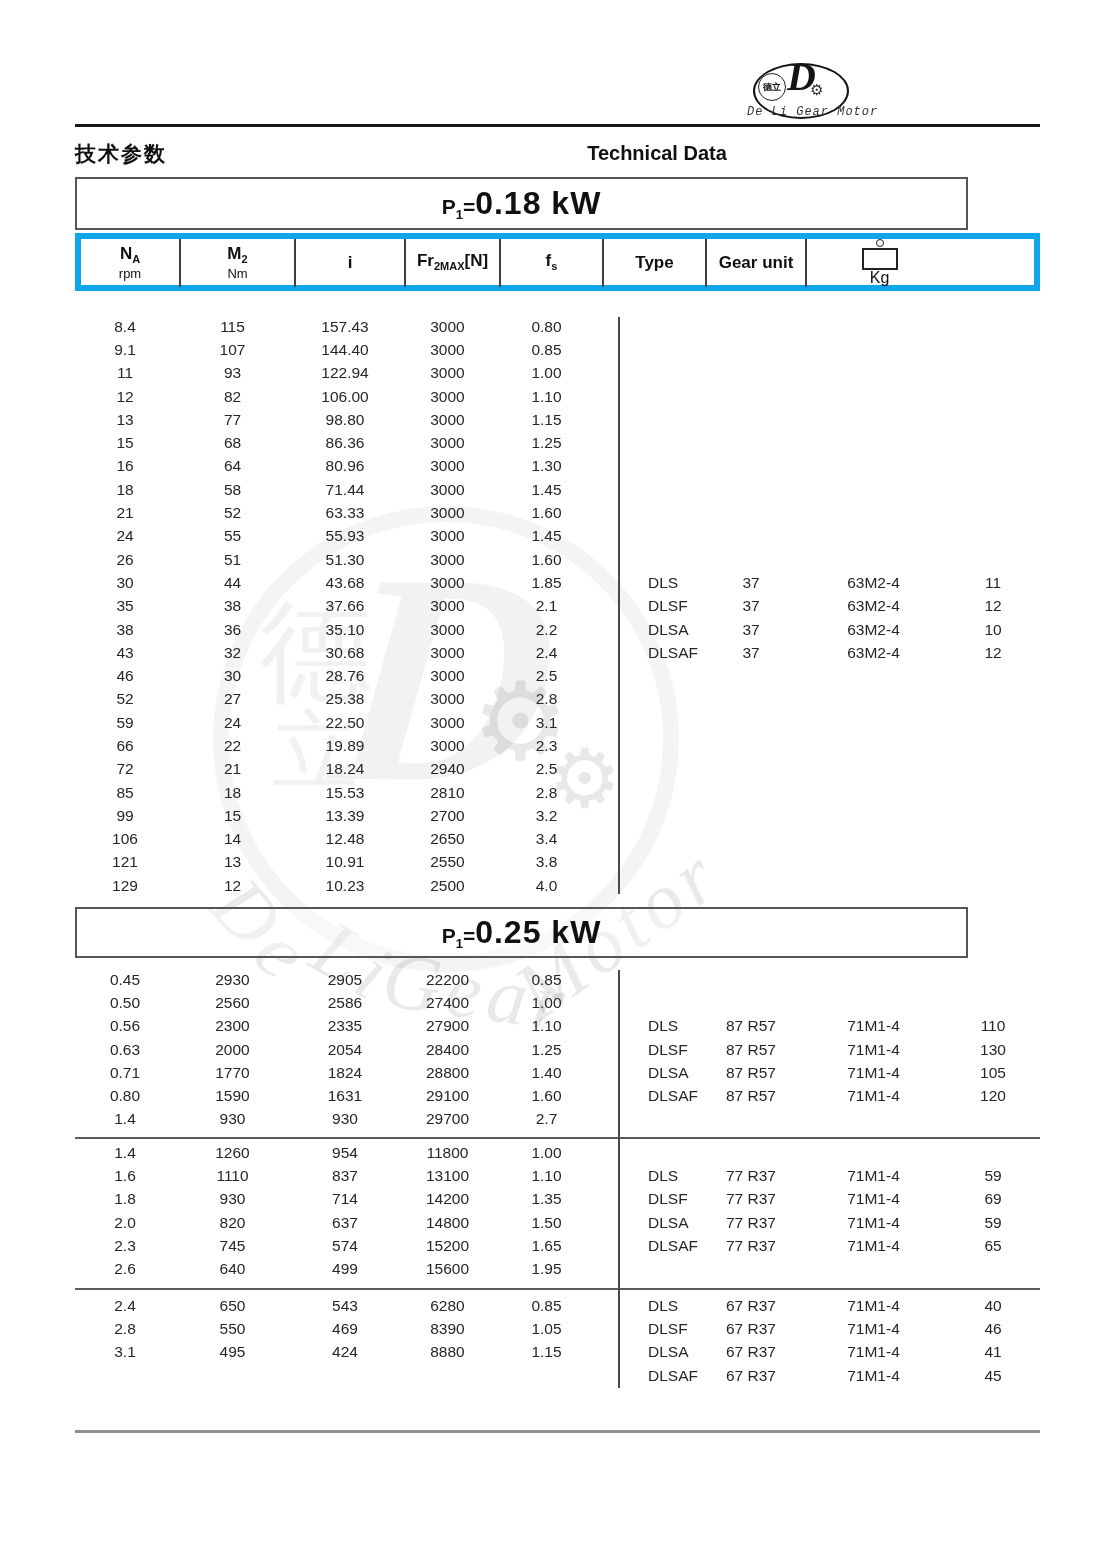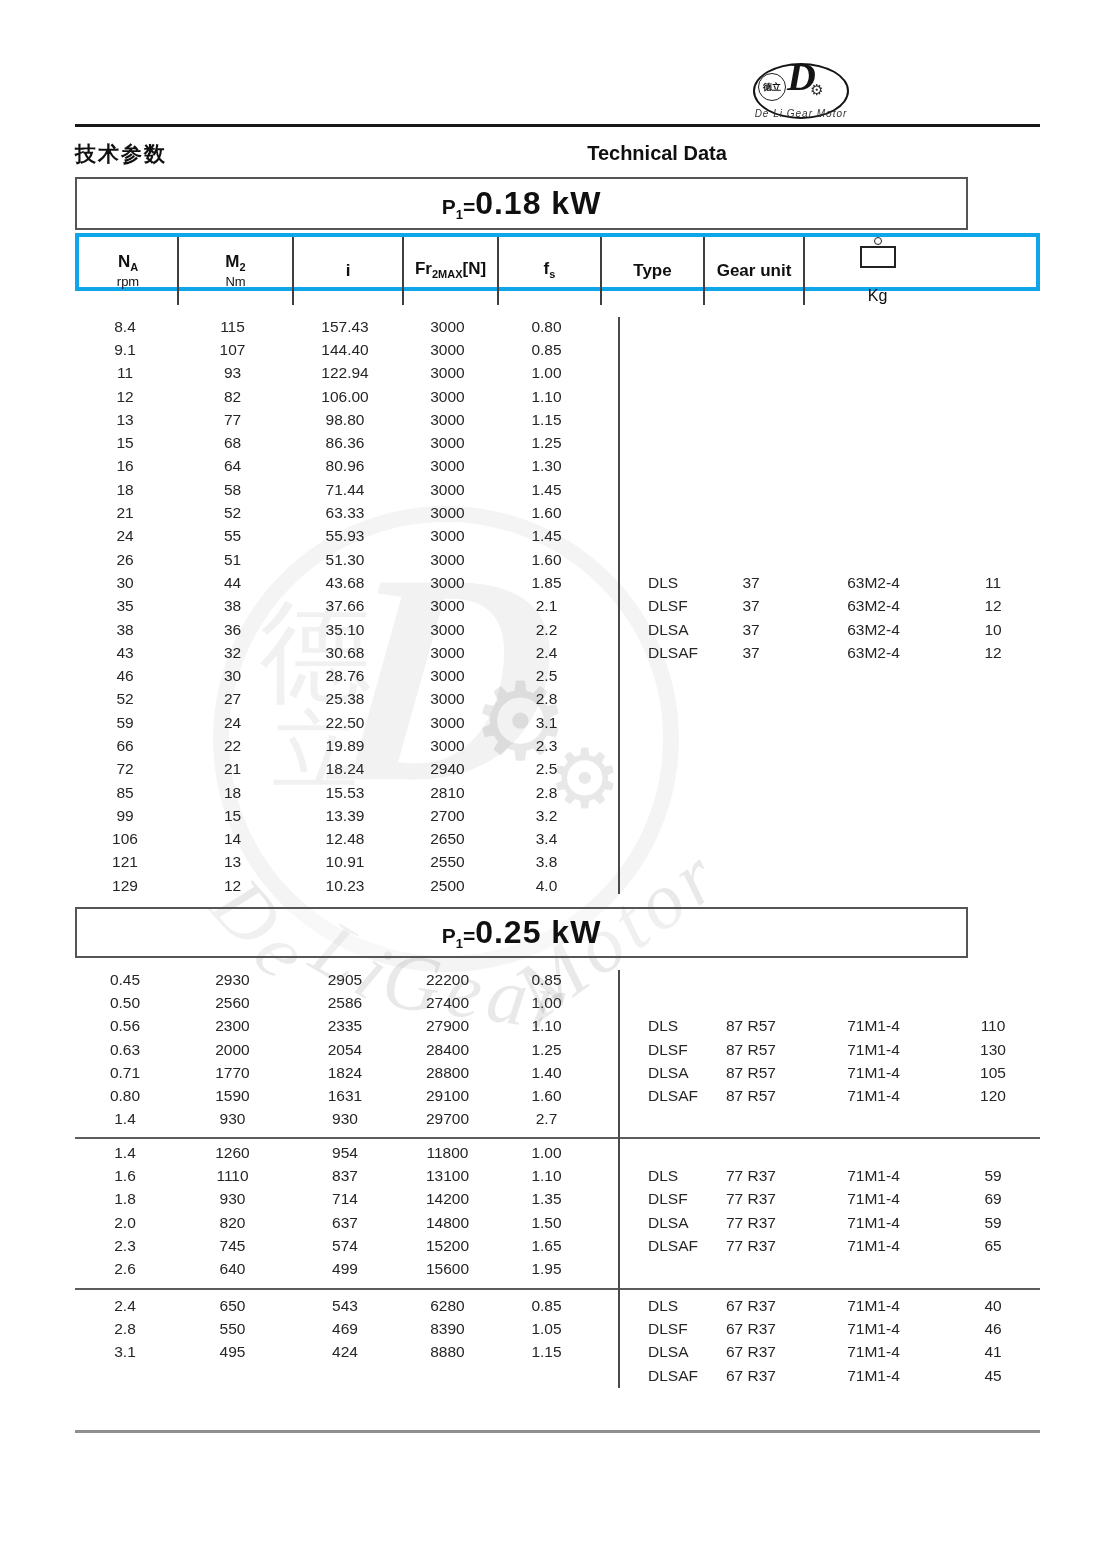--- a/index.html
+++ b/index.html
@@ -32,45 +32,45 @@
   .logo{left:753px; top:63px; width:92px; height:52px; border:2.5px solid #141414;
     border-radius:50%; z-index:2;}
   .logo-mini{position:absolute; left:3px; top:8px; width:26px; height:26px;
     border:1.5px solid #222; border-radius:50%; font-family:"Liberation Serif",serif;
     font-size:9px; line-height:11px; text-align:center; font-weight:bold; color:#111;
     display:flex; align-items:center; justify-content:center; flex-direction:column;}
   .logo-d{position:absolute; left:32px; top:-8px; font-family:"Liberation Serif",serif;
     font-style:italic; font-weight:bold; font-size:40px; color:#141414; line-height:1;}
   .logo-gear{position:absolute; left:55px; top:17px; font-size:15px; color:#2d2d2d; line-height:1;}
   .logo-arc{position:absolute; left:-8px; bottom:-2px; width:108px; text-align:center;
-    font-family:Liberation Sans, sans-serif; font-style:italic; font-size:10px; color:#333;
+    font-family:Liberation Mono, monospace; font-style:italic; font-size:12px; color:#333;
     letter-spacing:1px; white-space:nowrap;}
   .brand{left:856px; top:60px; font-family:"Liberation Serif", serif; font-weight:900;
     font-size:45px; letter-spacing:14px; color:#0c0c0c; white-space:nowrap; z-index:2;}
 
   .header-rule{left:75px; top:124px; width:965px; height:3px; background:#171717; z-index:2;}
   .sec-zh{left:75px; top:140px; font-size:21px; font-weight:700; color:#101010; z-index:2; letter-spacing:2px;}
   .sec-en{left:657px; top:142px; transform:translateX(-50%); font-size:20px; font-weight:700; color:#101010; z-index:2;}
 
   
   .ptitle-box{left:75px; width:893px; border:2px solid #555; background:rgba(255,255,255,0.35);
     display:flex; align-items:center; justify-content:center; box-sizing:border-box; z-index:1;}
   .t1{top:177px; height:53px;} .t2{top:907px; height:51px;}
   .ptitle{display:flex; align-items:baseline; color:#101010;}
   .p-small{font-size:21px; font-weight:700;}
   .p-small sub{font-size:13px;}
   .p-big{font-size:32px; font-weight:800; letter-spacing:1px;}
 
   
-  .head-row{left:75px; top:233px; width:965px; height:58px; border:4px solid #0ea5e9;
+  .head-row{left:75px; top:233px; width:965px; height:58px; border:6px solid #0ea5e9;
     box-sizing:border-box; display:grid; z-index:1; background:rgba(255,255,255,0.3);
     grid-template-columns:100px 115px 110px 95px 103px 103px 100px 145px 1fr;}
   .hcell{border-right:2px solid #3f3f3f; display:flex; flex-direction:column;
     align-items:center; justify-content:center; color:#101010;}
-  .hcell:last-child{border-right:none;gap:20px;}
+  .hcell:last-child{border-right:none;}
   .hmain{font-size:17px; font-weight:700; line-height:1.05;}
   .hmain sub{font-size:11px;}
   .hunit{font-size:13px; line-height:1.1; margin-top:1px;}
   .wicon{position:relative; width:36px; height:29px;}
   .wring{position:absolute; left:50%; top:0; transform:translateX(-50%); width:6px; height:6px;
     border:1.5px solid #222; border-radius:50%;}
   .wbody{position:absolute; left:0; top:9px; width:32px; height:18px; border:2px solid #222;}
   .kgtext{font-size:16px;}
 
   

